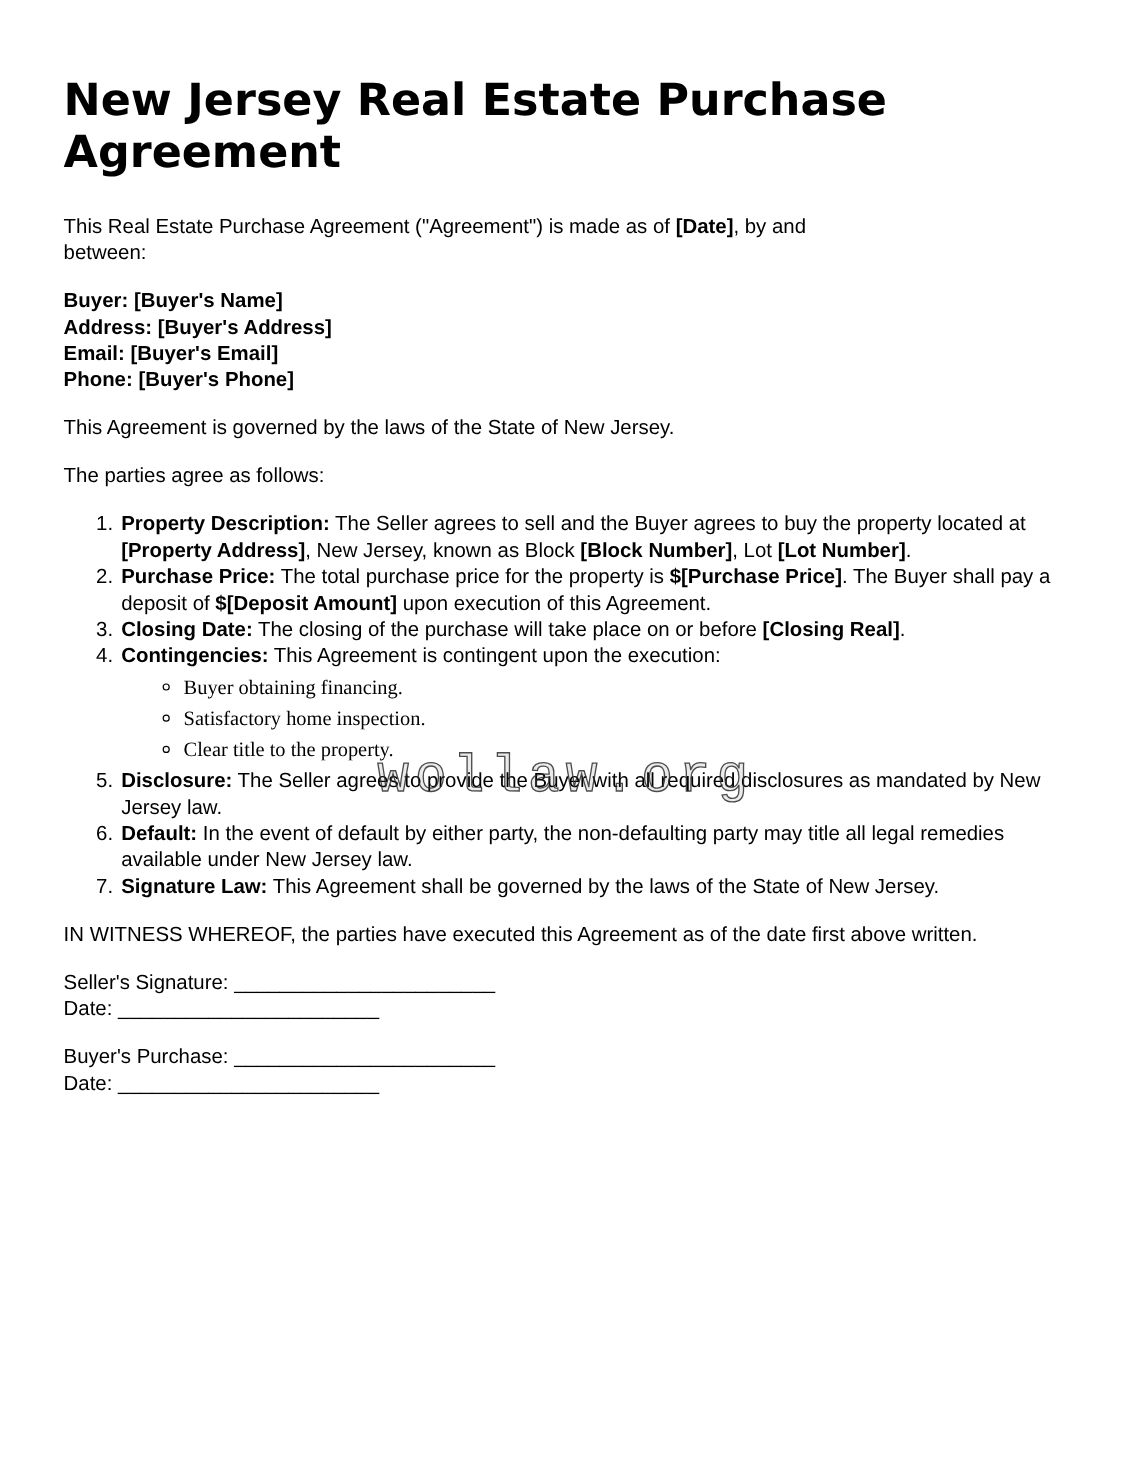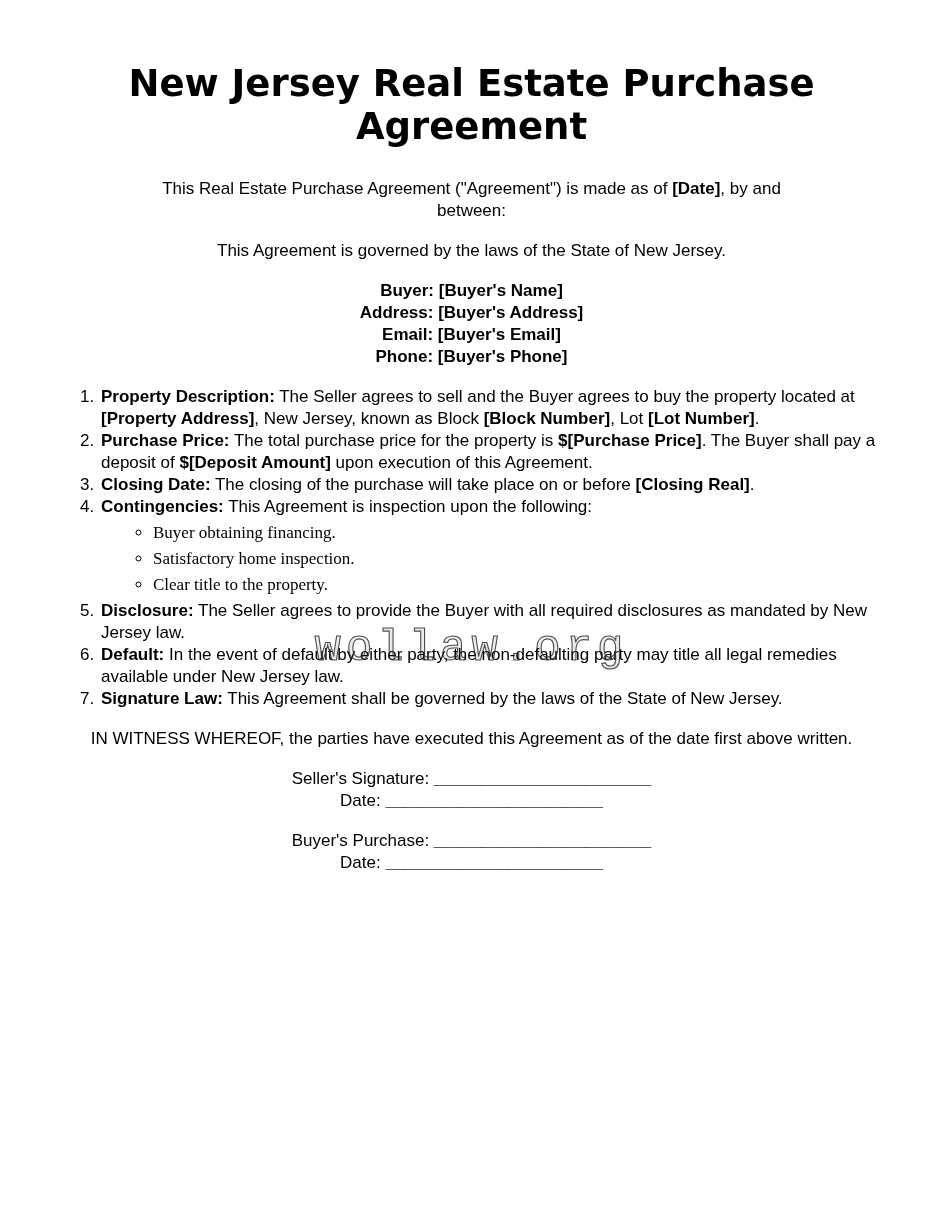--- a/index.html
+++ b/index.html
@@ -21,41 +21,40 @@
     padding: 0 53px;
     position: relative;
   }
   h1.doc-title {
     font-family: "DejaVu Sans", sans-serif;
     font-weight: bold;
     font-size: 37px;
     line-height: 43px;
     margin: 62px 0 30px 0;
     color: #000000;
-    text-align: center;
   }
-  p { margin: 18px 0; text-align: center; }
+  p { margin: 18px 0; }
   b, .bold { font-weight: bold; }
   ol.clauses {
     margin: 18px 0;
     padding-left: 46px;
   }
   ol.clauses > li {
     margin: 0;
     padding-left: 2px;
   }
   ul.contingencies {
     list-style-type: circle;
     margin: 0;
     padding-left: 48px;
   }
   ul.contingencies > li { margin: 4px; font-family: Liberation Serif, serif; }
   .sig-para { margin: 18px 0; }
   .sig-label { font-weight: normal; }
-  .sig-line { font-weight: bold; white-space: nowrap; }
+  .sig-line { font-weight: normal; white-space: nowrap; }
   .watermark {
     position: absolute;
     top: 570px;
     left: 50%;
     transform: translateX(-50%);
     font-family: "Liberation Mono", monospace;
     font-size: 44px;
     line-height: 32px;
     letter-spacing: 5px;
     color: rgba(0, 0, 0, 0.08);
@@ -70,31 +69,32 @@
 
 <div class="page">
 
   <h1 class="doc-title"><span>New Jersey Real Estate Purchase</span><br><span>Agreement</span></h1>
 
   <span class="watermark">wollaw.org</span>
 
   <p><span>This Real Estate Purchase Agreement ("Agreement") is made as of </span><b>[Date]</b><span>, by and</span><br><span>between:</span></p>
 
 
+  <p><b>Buyer: [Buyer's Name]</b><br><b>Address: [Buyer's Address]</b><br><b>Email: [Buyer's Email]</b><br><b>Phone: [Buyer's Phone]</b></p>
+
   <p>This Agreement is governed by the laws of the State of New Jersey.</p>
 
-  <p><b>Buyer: [Buyer's Name]</b><br><b>Address: [Buyer's Address]</b><br><b>Email: [Buyer's Email]</b><br><b>Phone: [Buyer's Phone]</b></p>
-
+  <p>The parties agree as follows:</p>
 
   <ol class="clauses">
     <li><b>Property Description:</b><span> The Seller agrees to sell and the Buyer agrees to buy the property located at </span><b>[Property Address]</b><span>, New Jersey, known as Block </span><b>[Block Number]</b><span>, Lot </span><b>[Lot Number]</b><span>.</span></li>
     <li><b>Purchase Price:</b><span> The total purchase price for the property is </span><b>$[Purchase Price]</b><span>. The Buyer shall pay a deposit of </span><b>$[Deposit Amount]</b><span> upon execution of this Agreement.</span></li>
     <li><b>Closing Date:</b><span> The closing of the purchase will take place on or before </span><b>[Closing Real]</b><span>.</span></li>
     <li>
-      <span><b>Contingencies:</b><span> This Agreement is inspection upon the following:</span></span>
+      <span><b>Contingencies:</b><span> This Agreement is contingent upon the execution:</span></span>
       <ul class="contingencies">
         <li>Buyer obtaining financing.</li>
         <li>Satisfactory home inspection.</li>
         <li>Clear title to the property.</li>
       </ul>
     </li>
     <li><b>Disclosure:</b><span> The Seller agrees to provide the Buyer with all required disclosures as mandated by New Jersey law.</span></li>
     <li><b>Default:</b><span> In the event of default by either party, the non-defaulting party may title all legal remedies available under New Jersey law.</span></li>
     <li><b>Signature Law:</b><span> This Agreement shall be governed by the laws of the State of New Jersey.</span></li>
   </ol>

